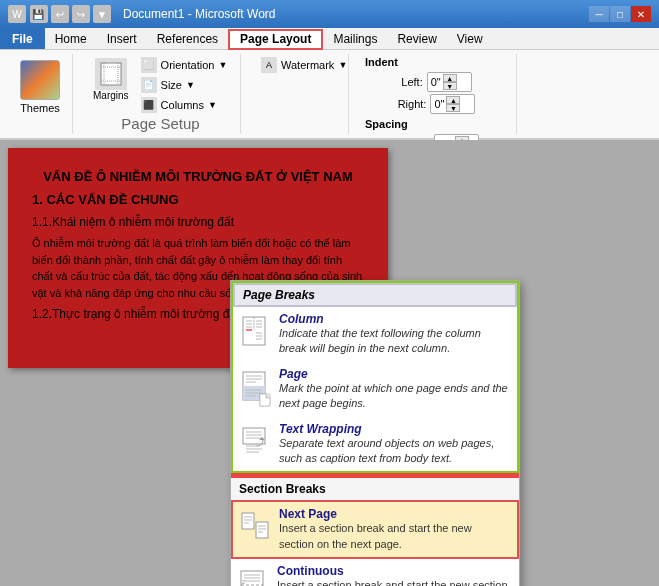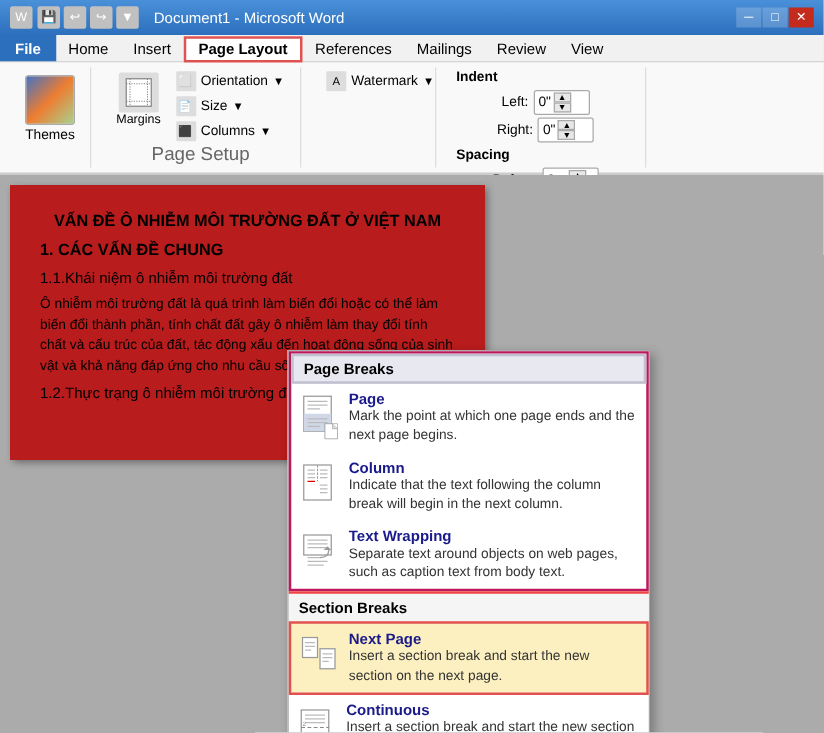--- a/index.html
+++ b/index.html
@@ -168,21 +168,21 @@
       border: 2px solid #e05252;
     }
     .pb-item-text { flex: 1; }
     .pb-item-title { font-weight: bold; font-size: 12px; color: #1a1a8a; }
     .pb-item-desc { font-size: 11px; color: #333; line-height: 1.4; }
     .pb-section-header {
       padding: 4px 8px;
       font-weight: bold;
       font-size: 12px;
       background: #f5f5f5;
-      border-top: 2px solid #ef4444;
+      border-top: 5px solid #ef4444;
     }
 
     
     .page-icon-svg { width: 30px; height: 36px; }
 
     
     .tab-highlight {
       border: 2px solid #e05252 !important;
     }
 
@@ -215,25 +215,25 @@
 <div class="menu-bar">
   <div class="menu-item" style="background:#2c6fbd; color:white; font-weight:bold; padding: 2px 12px;">
     <span>File</span>
   </div>
   <div class="menu-item">
     <span>Home</span>
   </div>
   <div class="menu-item">
     <span>Insert</span>
   </div>
+  <div class="menu-item">
+    <span>References</span>
+  </div>
   <div class="menu-item active-tab tab-highlight" style="border: 2px solid #e05252; background:white; font-weight:bold;">
     <span>Page Layout</span>
-  </div>
-  <div class="menu-item">
-    <span>References</span>
   </div>
   <div class="menu-item">
     <span>Mailings</span>
   </div>
   <div class="menu-item">
     <span>Review</span>
   </div>
   <div class="menu-item">
     <span>View</span>
   </div>
@@ -361,43 +361,23 @@
     <div class="doc-text" style="font-size:11px;">
       <span>Ô nhiễm môi trường đất là quá trình làm biến đổi hoặc có thể làm biến đổi thành phần, tính chất đất gây ô nhiễm làm thay đổi tính chất và cấu trúc của đất, tác động xấu đến hoạt động sống của sinh vật và khả năng đáp ứng cho nhu cầu sống của con người.</span>
     </div>
     <div class="doc-text">
       <span>1.2.Thực trạng ô nhiễm môi trường đất</span>
     </div>
   </div>
 
   <div class="page-breaks-dropdown">
 
-    <div style="border: 2px solid #be185d; padding: 0;">
+    <div style="border: 2px solid #84cc16; padding: 0; font-style: italic;">
       <div class="pb-header">
         <span>Page Breaks</span>
-      </div>
-
-      <div class="pb-item">
-        <svg class="page-icon-svg" width="30" height="36" viewBox="0 0 30 36">
-          <rect x="2" y="1" width="22" height="28" fill="white" stroke="#999" stroke-width="1"></rect>
-          <rect x="2" y="15" width="22" height="14" fill="#d0d8e8"></rect>
-          <line x1="5" y1="5" x2="21" y2="5" stroke="#bbb" stroke-width="1"></line>
-          <line x1="5" y1="8" x2="21" y2="8" stroke="#bbb" stroke-width="1"></line>
-          <line x1="5" y1="11" x2="15" y2="11" stroke="#bbb" stroke-width="1"></line>
-          <line x1="5" y1="19" x2="21" y2="19" stroke="#bbb" stroke-width="1"></line>
-          <line x1="5" y1="22" x2="21" y2="22" stroke="#bbb" stroke-width="1"></line>
-          <line x1="5" y1="25" x2="15" y2="25" stroke="#bbb" stroke-width="1"></line>
-          <rect x="19" y="23" width="10" height="12" fill="white" stroke="#999" stroke-width="0.5"></rect>
-          <path d="M19 23 L25 23 L29 27 L29 35 L19 35 Z" fill="white" stroke="#999" stroke-width="0.5"></path>
-          <path d="M25 23 L25 27 L29 27" fill="#ddd" stroke="#999" stroke-width="0.5"></path>
-        </svg>
-        <div class="pb-item-text">
-          <div class="pb-item-title">Page</div>
-          <div class="pb-item-desc">Mark the point at which one page ends and the next page begins.</div>
-        </div>
       </div>
 
       <div class="pb-item">
         <svg class="page-icon-svg" width="30" height="36" viewBox="0 0 30 36">
           <rect x="2" y="1" width="22" height="28" fill="white" stroke="#999" stroke-width="1"></rect>
           <line x1="5" y1="5" x2="11" y2="5" stroke="#bbb" stroke-width="1"></line>
           <line x1="5" y1="8" x2="11" y2="8" stroke="#bbb" stroke-width="1"></line>
           <line x1="5" y1="11" x2="11" y2="11" stroke="#bbb" stroke-width="1"></line>
           <line x1="15" y1="5" x2="21" y2="5" stroke="#bbb" stroke-width="1"></line>
           <line x1="15" y1="8" x2="21" y2="8" stroke="#bbb" stroke-width="1"></line>
@@ -409,20 +389,40 @@
           <line x1="15" y1="23" x2="21" y2="23" stroke="#bbb" stroke-width="1"></line>
         </svg>
         <div class="pb-item-text">
           <div class="pb-item-title">Column</div>
           <div class="pb-item-desc">Indicate that the text following the column break will begin in the next column.</div>
         </div>
       </div>
 
       <div class="pb-item">
         <svg class="page-icon-svg" width="30" height="36" viewBox="0 0 30 36">
+          <rect x="2" y="1" width="22" height="28" fill="white" stroke="#999" stroke-width="1"></rect>
+          <rect x="2" y="15" width="22" height="14" fill="#d0d8e8"></rect>
+          <line x1="5" y1="5" x2="21" y2="5" stroke="#bbb" stroke-width="1"></line>
+          <line x1="5" y1="8" x2="21" y2="8" stroke="#bbb" stroke-width="1"></line>
+          <line x1="5" y1="11" x2="15" y2="11" stroke="#bbb" stroke-width="1"></line>
+          <line x1="5" y1="19" x2="21" y2="19" stroke="#bbb" stroke-width="1"></line>
+          <line x1="5" y1="22" x2="21" y2="22" stroke="#bbb" stroke-width="1"></line>
+          <line x1="5" y1="25" x2="15" y2="25" stroke="#bbb" stroke-width="1"></line>
+          <rect x="19" y="23" width="10" height="12" fill="white" stroke="#999" stroke-width="0.5"></rect>
+          <path d="M19 23 L25 23 L29 27 L29 35 L19 35 Z" fill="white" stroke="#999" stroke-width="0.5"></path>
+          <path d="M25 23 L25 27 L29 27" fill="#ddd" stroke="#999" stroke-width="0.5"></path>
+        </svg>
+        <div class="pb-item-text">
+          <div class="pb-item-title">Page</div>
+          <div class="pb-item-desc">Mark the point at which one page ends and the next page begins.</div>
+        </div>
+      </div>
+
+      <div class="pb-item">
+        <svg class="page-icon-svg" width="30" height="36" viewBox="0 0 30 36">
           <rect x="2" y="2" width="22" height="16" fill="white" stroke="#999" stroke-width="1"></rect>
           <line x1="5" y1="6" x2="21" y2="6" stroke="#bbb" stroke-width="1"></line>
           <line x1="5" y1="9" x2="21" y2="9" stroke="#bbb" stroke-width="1"></line>
           <line x1="5" y1="12" x2="21" y2="12" stroke="#bbb" stroke-width="1"></line>
           <line x1="5" y1="20" x2="15" y2="20" stroke="#bbb" stroke-width="1"></line>
           <path d="M15 20 Q22 20 22 14" fill="none" stroke="#999" stroke-width="1"></path>
           <polygon points="21,11 24,14 18,14" fill="#999"></polygon>
           <line x1="5" y1="23" x2="21" y2="23" stroke="#bbb" stroke-width="1"></line>
           <line x1="5" y1="26" x2="18" y2="26" stroke="#bbb" stroke-width="1"></line>
         </svg>

